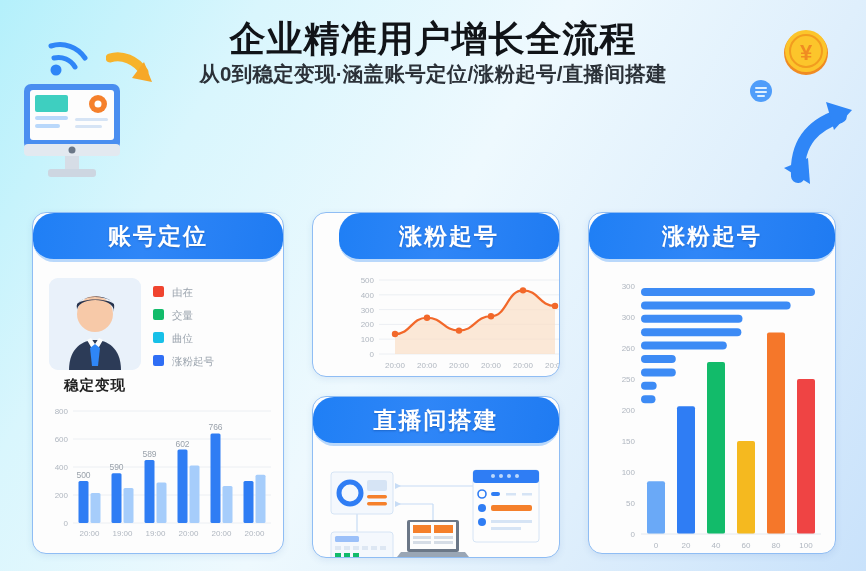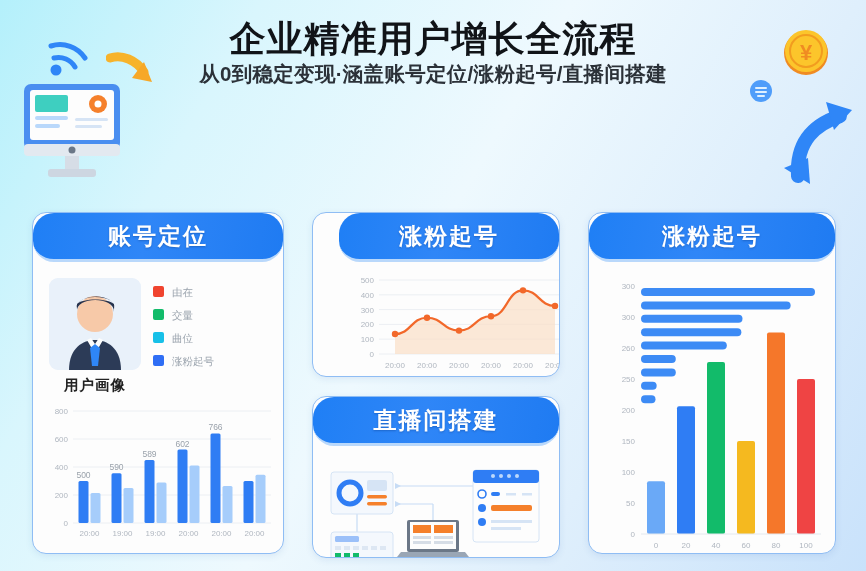--- a/index.html
+++ b/index.html
@@ -159,21 +159,21 @@
         <div class="avatar-wrap">
           <svg class="avatar" viewBox="0 0 92 92">
             <rect width="92" height="92" rx="9" fill="#e9f1fa"></rect>
             <circle cx="46" cy="36" r="18" fill="#f7c9a8"></circle>
             <path d="M27 31 C27 16 65 13 66 31 C66 24 60 19 46 19 C34 19 28 24 27 31 Z" fill="#27334d"></path>
             <path d="M28 34 C26 18 66 18 65 34 L65 26 C58 20 34 20 28 26 Z" fill="#27334d"></path>
             <path d="M20 92 C20 70 34 62 46 62 C58 62 72 70 72 92 Z" fill="#2c3b57"></path>
             <path d="M38 62 L46 76 L54 62 L50 60 L46 66 L42 60 Z" fill="#fdfdfd"></path>
             <path d="M46 66 L51 70 L49 88 L43 88 L41 70 Z" fill="#2f86f7"></path>
           </svg>
-          <div class="avatar-cap">用户画像</div>
+          <div class="avatar-cap">稳定变现</div>
         </div>
 
         <div class="legend">
           <div class="legend-row">
             <span class="legend-chip" style="background:#f0442f"></span>
             <span class="legend-label">由在</span>
           </div>
           <div class="legend-row">
             <span class="legend-chip" style="background:#12bb6a"></span>
             <span class="legend-label">交量</span>

